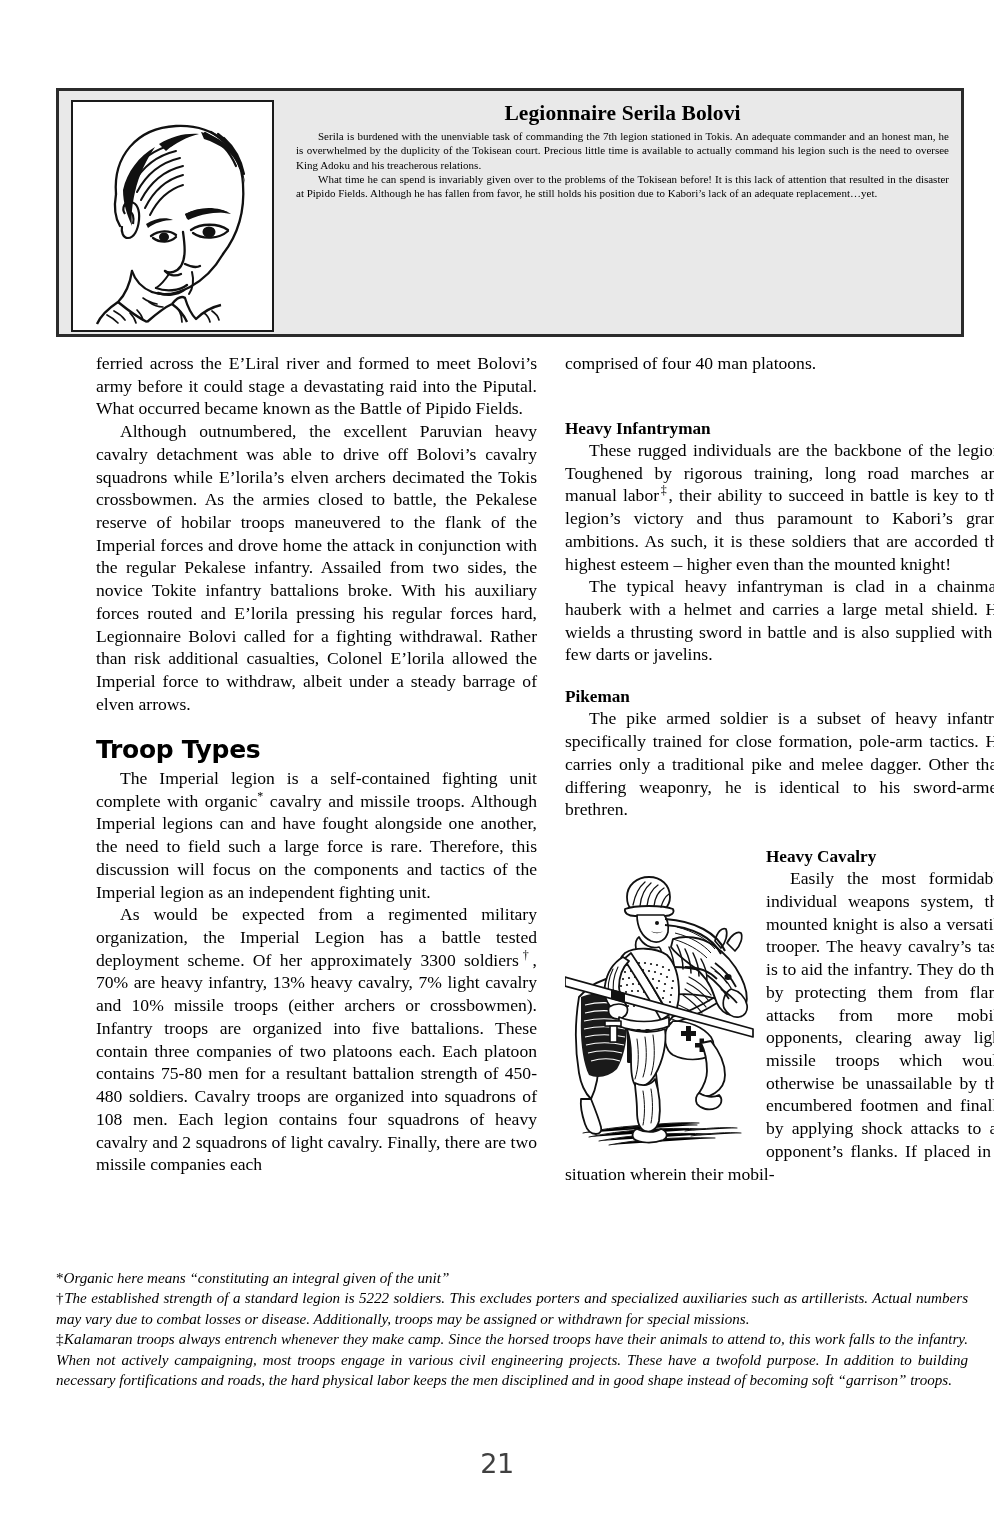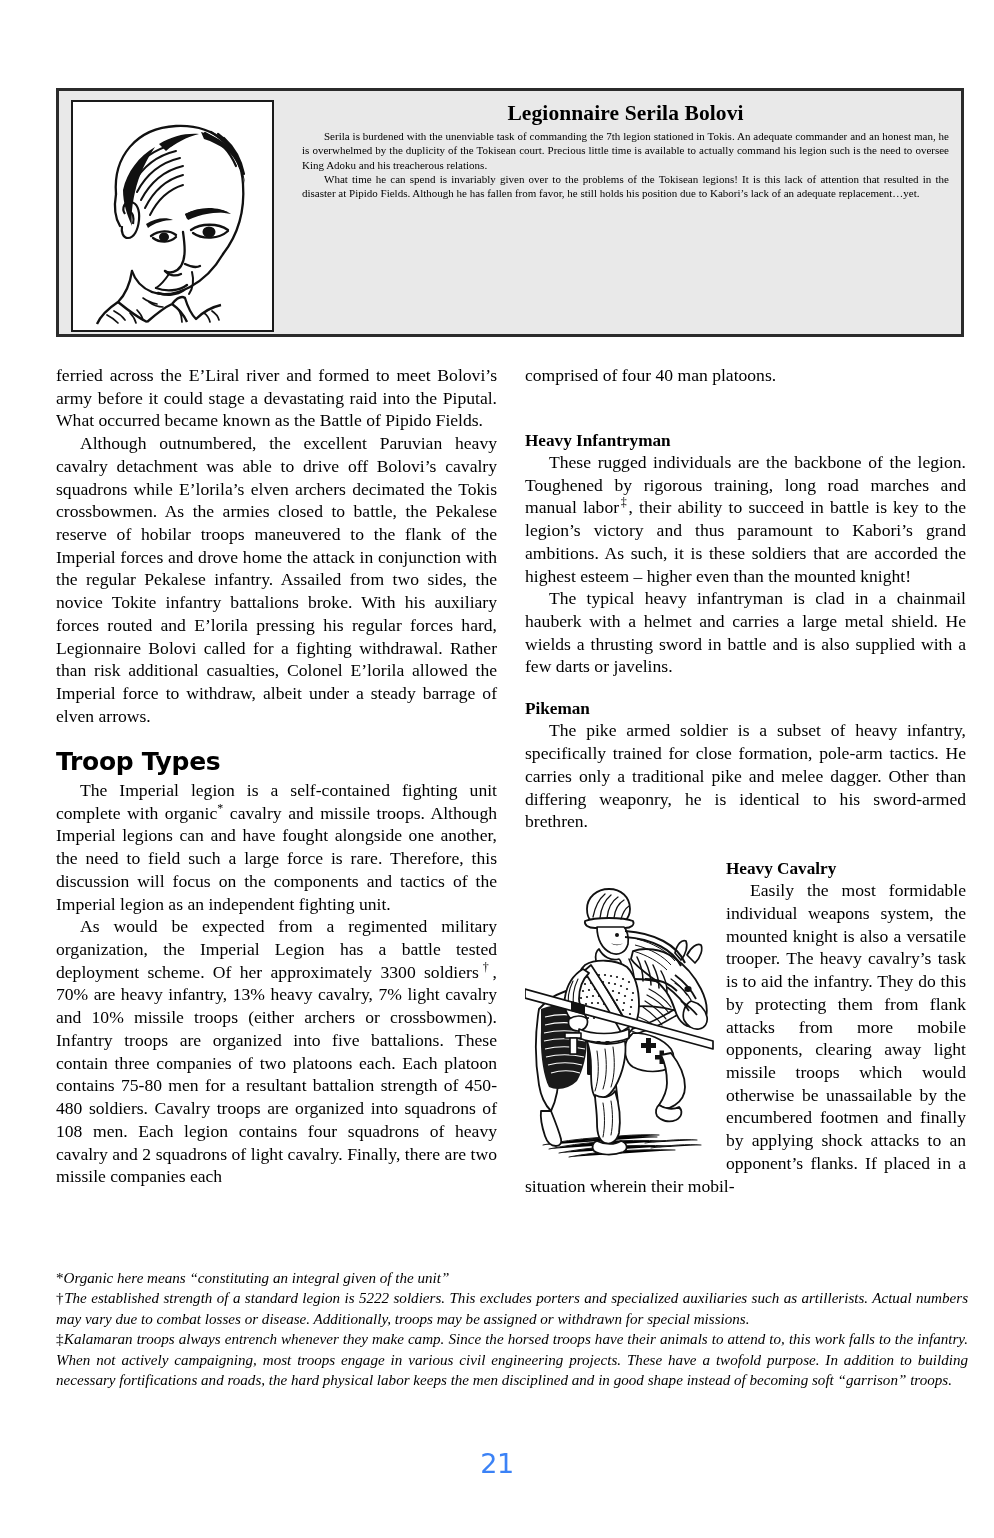--- a/index.html
+++ b/index.html
@@ -35,21 +35,21 @@
     height: 228px;
     flex: 0 0 199px;
     border: 2px solid #1a1a1a;
     background: #ffffff;
     overflow: hidden;
   }
   .npc-portrait svg { display: block; width: 100%; height: 100%; }
 
   .npc-text {
     flex: 1 1 auto;
-    padding-left: 28px;
+    padding-left: 22px;
     padding-right: 2px;
   }
   .npc-title {
     text-align: center;
     font-weight: bold;
     font-size: 21.5px;
     letter-spacing: 0.1px;
     line-height: 1.15;
     margin: 1px 0 3px 0;
   }
@@ -65,22 +65,23 @@
   
   .cols {
     position: absolute;
     left: 56px;
     top: 352px;
     width: 910px;
     height: 900px;
   }
   .col {
     position: absolute;
-    top: 12px;
+    top: 0;
     width: 441px;
+    margin-left: 40px;
   }
   .col-left  { left: 0; }
   .col-right { left: 469px; }
 
   p.body {
     margin: 0;
     font-size: 17.6px;
     line-height: 1.292;
     text-align: justify;
     text-indent: 24px;
@@ -141,21 +142,21 @@
   
   .page-num {
     position: absolute;
     left: 0;
     top: 1448px;
     width: 994px;
     text-align: center;
     font-family: "DejaVu Sans", "Liberation Sans", sans-serif;
     font-size: 27px;
     letter-spacing: -0.5px;
-    color: #3b82f6;
+    color: #404040;
   }
 </style>
 </head>
 <body>
 
 <div class="npc-box">
 
   <div class="npc-portrait">
     <svg viewBox="0 0 199 228" xmlns="http://www.w3.org/2000/svg">
       <rect x="0" y="0" width="199" height="228" fill="#ffffff"></rect>
@@ -264,21 +265,21 @@
       <g stroke="#111111" stroke-width="1.6" stroke-linecap="round" fill="none">
         <path d="M70 196 C74 199 79 201 84 202"></path>
         <path d="M76 200 C80 203 85 205 90 205"></path>
       </g>
     </svg>
   </div>
 
   <div class="npc-text">
     <div class="npc-title">Legionnaire Serila Bolovi</div>
     <p class="npc-para">Serila is burdened with the unenviable task of commanding the 7th legion stationed in Tokis. An adequate commander and an honest man, he is overwhelmed by the duplicity of the Tokisean court. Precious little time is available to actually command his legion such is the need to oversee King Adoku and his treacherous relations.</p>
-    <p class="npc-para">What time he can spend is invariably given over to the problems of the Tokisean legions! It is this lack of attention that resulted in the disaster at Pipido Fields. Although he has fallen from favor, he still holds his position due to Kabori’s lack of an adequate replacement…yet.</p>
+    <p class="npc-para">What time he can spend is invariably given over to the problems of the Tokisean before! It is this lack of attention that resulted in the disaster at Pipido Fields. Although he has fallen from favor, he still holds his position due to Kabori’s lack of an adequate replacement…yet.</p>
   </div>
 </div>
 
 <div class="cols">
 
   <div class="col col-left">
 
     <p class="body noindent">ferried across the E’Liral river and formed to meet Bolovi’s army before it could stage a devastating raid into the Piputal. What occurred became known as the Battle of Pipido Fields.</p>
 
     <p class="body">Although outnumbered, the excellent Paruvian heavy cavalry detachment was able to drive off Bolovi’s cavalry squadrons while E’lorila’s elven archers decimated the Tokis crossbowmen. As the armies closed to battle, the Pekalese reserve of hobilar troops maneuvered to the flank of the Imperial forces and drove home the attack in conjunction with the regular Pekalese infantry. Assailed from two sides, the novice Tokite infantry battalions broke. With his auxiliary forces routed and E’lorila pressing his regular forces hard, Legionnaire Bolovi called for a fighting withdrawal. Rather than risk additional casualties, Colonel E’lorila allowed the Imperial force to withdraw, albeit under a steady barrage of elven arrows.</p>

